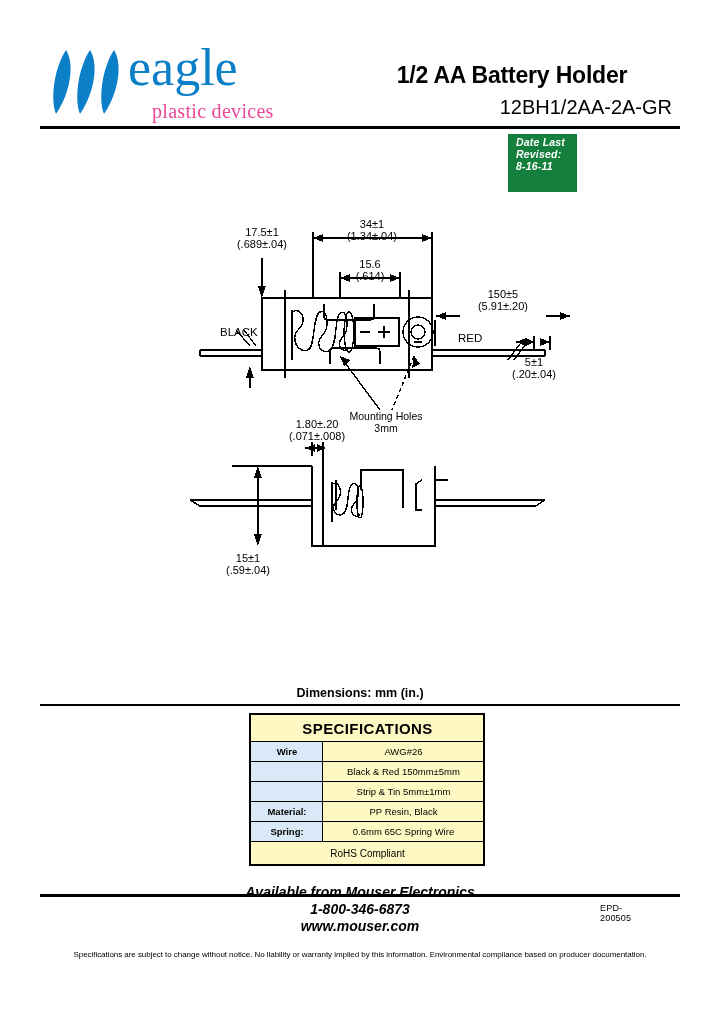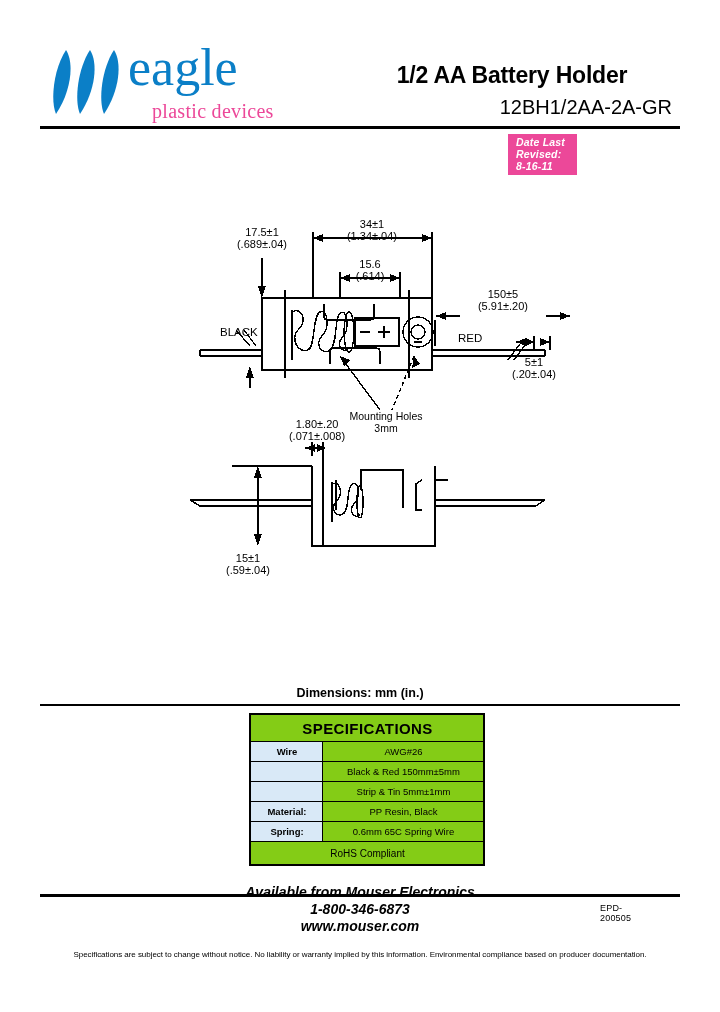--- a/index.html
+++ b/index.html
@@ -77,22 +77,22 @@
     background: #000;
   }
   .rule-header { left: 40px; top: 126px; width: 640px; height: 3px; }
   .rule-mid    { left: 40px; top: 704px; width: 640px; height: 2px; }
   .rule-footer { left: 40px; top: 894px; width: 640px; height: 3px; }
 
   .revised-box {
     position: absolute;
     left: 508px;
     top: 134px;
-    padding: 2px 8px 3px 8px;
-    background: #ec4899;
+    padding: 2px 8px 20px 8px;
+    background: #15803d;
     color: #ffffff;
     font-size: 10.5px;
     font-weight: bold;
     font-style: italic;
     letter-spacing: 0.2px;
   }
 
   
   .drawing {
     position: absolute;
@@ -113,21 +113,21 @@
     margin-top: 10px;
   }
   
   .spec-table {
     position: absolute;
     left: 249px;
     top: 713px;
     width: 236px;
     border: 2px solid #000;
     border-collapse: collapse;
-    background: #84cc16;
+    background: #fef9c3;
   }
   .spec-table td, .spec-table th {
     border: 1px solid #000;
     font-size: 9.5px;
     padding: 2px 4px 2px 5px;
     height: 15px;
     vertical-align: middle;
     font-weight: normal;
     text-align: center;
   }

